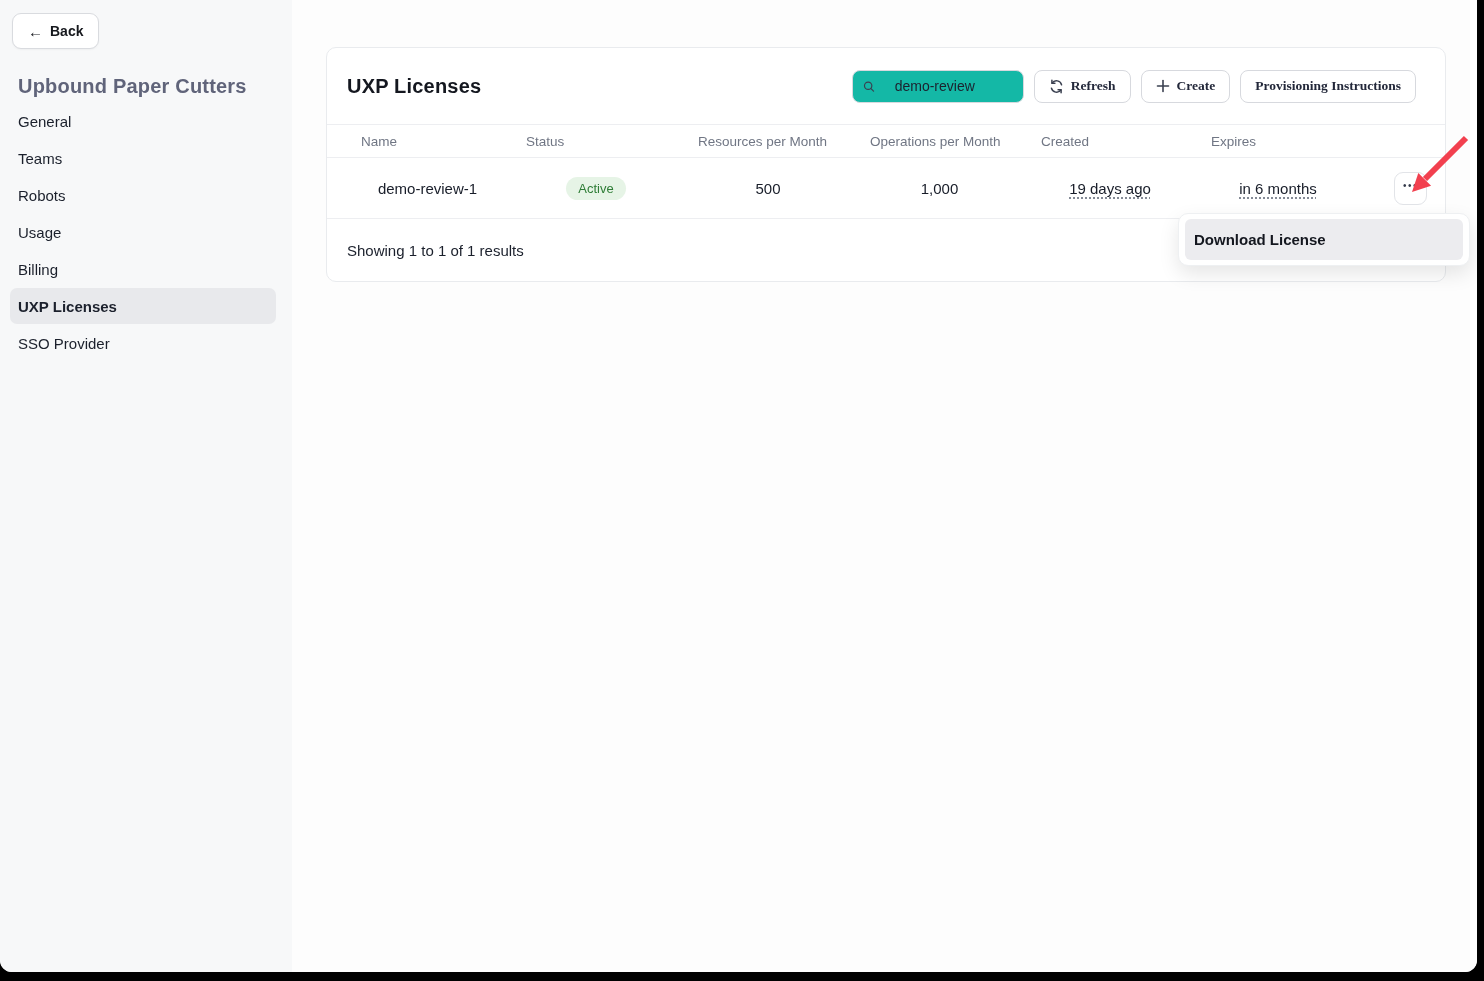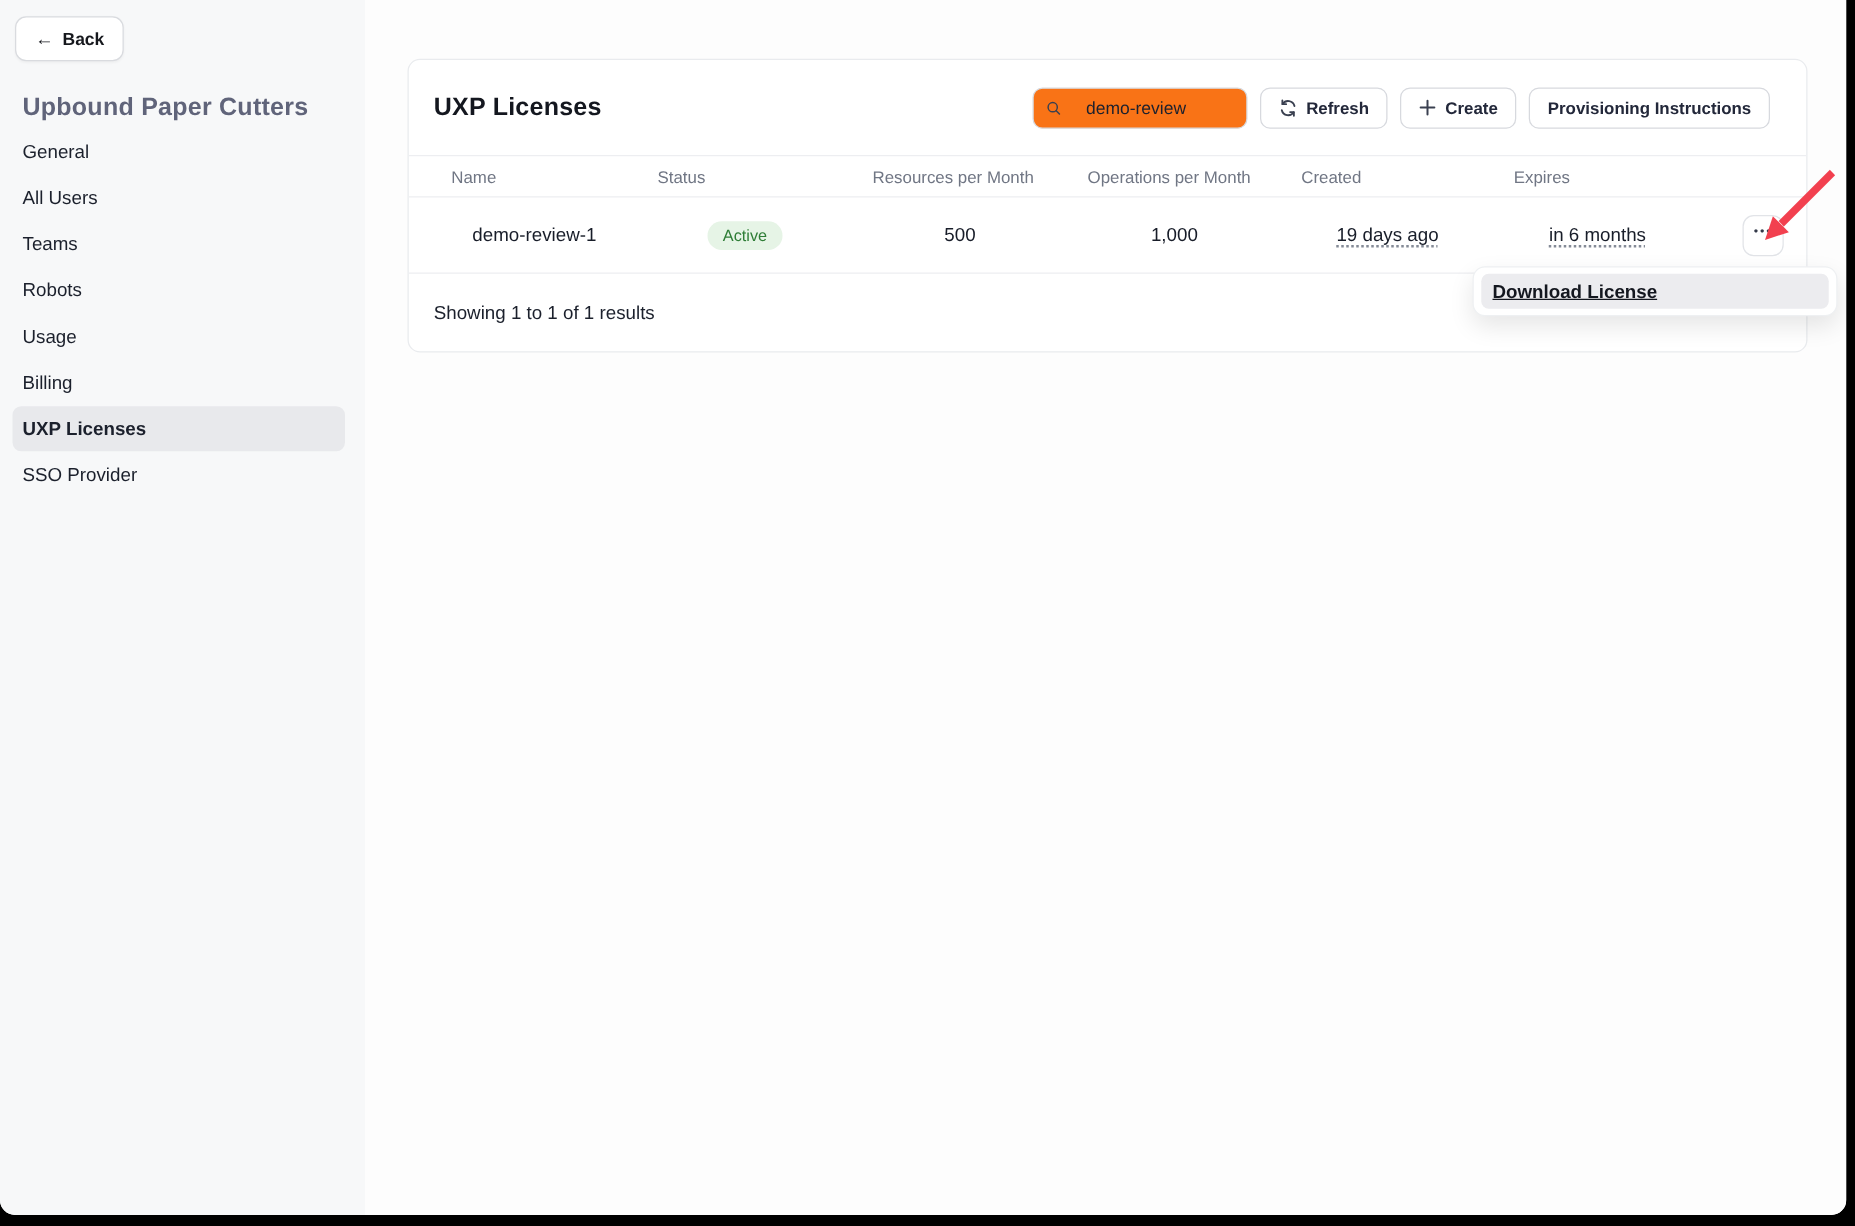--- a/index.html
+++ b/index.html
@@ -27,25 +27,25 @@
 
   
   .main { position:absolute; left:292px; top:0; right:0; bottom:0; background:#fdfdfd; }
   .card { position:absolute; left:34px; top:47px; width:1120px; background:#fff;
           border:1px solid #e9ebee; border-radius:10px; }
   .card-header { height:76px; display:flex; align-items:center;
                  justify-content:space-between; padding:0 29px 0 20px; }
   .card-title { font-size:20px; font-weight:800; color:#14171f; letter-spacing:0.2px; }
   .toolbar { display:flex; align-items:center; gap:10px; }
   .search-box { width:172px; height:33px; border:1px solid #d7d9de; border-radius:8px;
-                background:#f97316; display:flex; align-items:center; padding:0 10px; gap:20px; }
+                background:#14b8a6; display:flex; align-items:center; padding:0 10px; gap:20px; }
   .search-box input { border:none; outline:none; width:100%; font-family:inherit;
                       font-size:14px; color:#1c212e; background:transparent; }
   .btn { height:33px; padding:0 14px; background:#fff; border:1px solid #d7d9de;
-         border-radius:8px; font-family:Liberation Sans, sans-serif; font-size:13.5px; font-weight:bold;
+         border-radius:8px; font-family:Liberation Serif, serif; font-size:13.5px; font-weight:bold;
          color:#23283a; display:flex; align-items:center; gap:7px; cursor:pointer; }
   .icon-svg { display:block; }
 
   
   .tgrid { display:grid; grid-template-columns:165px 172px 172px 171px 170px 166px 1fr;
            align-items:center; padding:0 18px; }
   .thead { height:34px; border-top:1px solid #edeef1; border-bottom:1px solid #edeef1; }
   .thead .th { font-size:13.5px; color:#707684;margin-left:16px; }
   .trow { height:61px; border-bottom:1px solid #edeef1; }
   .trow .td { font-size:15px; color:#181d29;text-align:center; }
@@ -58,41 +58,40 @@
               cursor:pointer; }
   .dots { font-size:10px; letter-spacing:1.5px; color:#343a4a; line-height:1;
           position:relative; top:-2px; }
   .card-footer { height:62px; display:flex; align-items:center; padding:0 20px;
                  font-size:15px; color:#1b202c; }
 
   
   .popover { position:absolute; left:1178px; top:213px; width:292px; background:#fff;
              border:1px solid #eef0f2; border-radius:10px; padding:5px 6px;
              box-shadow:0 8px 20px rgba(0,0,0,0.10); z-index:20; }
-  .popover-item { height:28px; border-radius:6px; background:#ececef; display:flex;
+  .popover-item { height:41px; border-radius:6px; background:#ececef; display:flex;
                   align-items:center; padding-left:9px; font-size:15px; font-weight:bold;
-                  color:#14171f; cursor:pointer;text-decoration:underline; }
+                  color:#14171f; cursor:pointer; }
 
   
   .arrow-svg { position:absolute; left:1395px; top:125px; z-index:30; pointer-events:none; }
 </style>
 </head>
 <body>
 
 <div class="app">
 
   <aside class="sidebar">
     <button class="back-btn">
       <span class="back-arrow">←</span>
       <span>Back</span>
     </button>
     <div class="org-title">Upbound Paper Cutters</div>
     <nav class="nav">
       <div class="nav-item">General</div>
-      <div class="nav-item">All Users</div>
       <div class="nav-item">Teams</div>
       <div class="nav-item">Robots</div>
       <div class="nav-item">Usage</div>
       <div class="nav-item">Billing</div>
       <div class="nav-item active">UXP Licenses</div>
       <div class="nav-item">SSO Provider</div>
     </nav>
   </aside>
 
   <main class="main">

